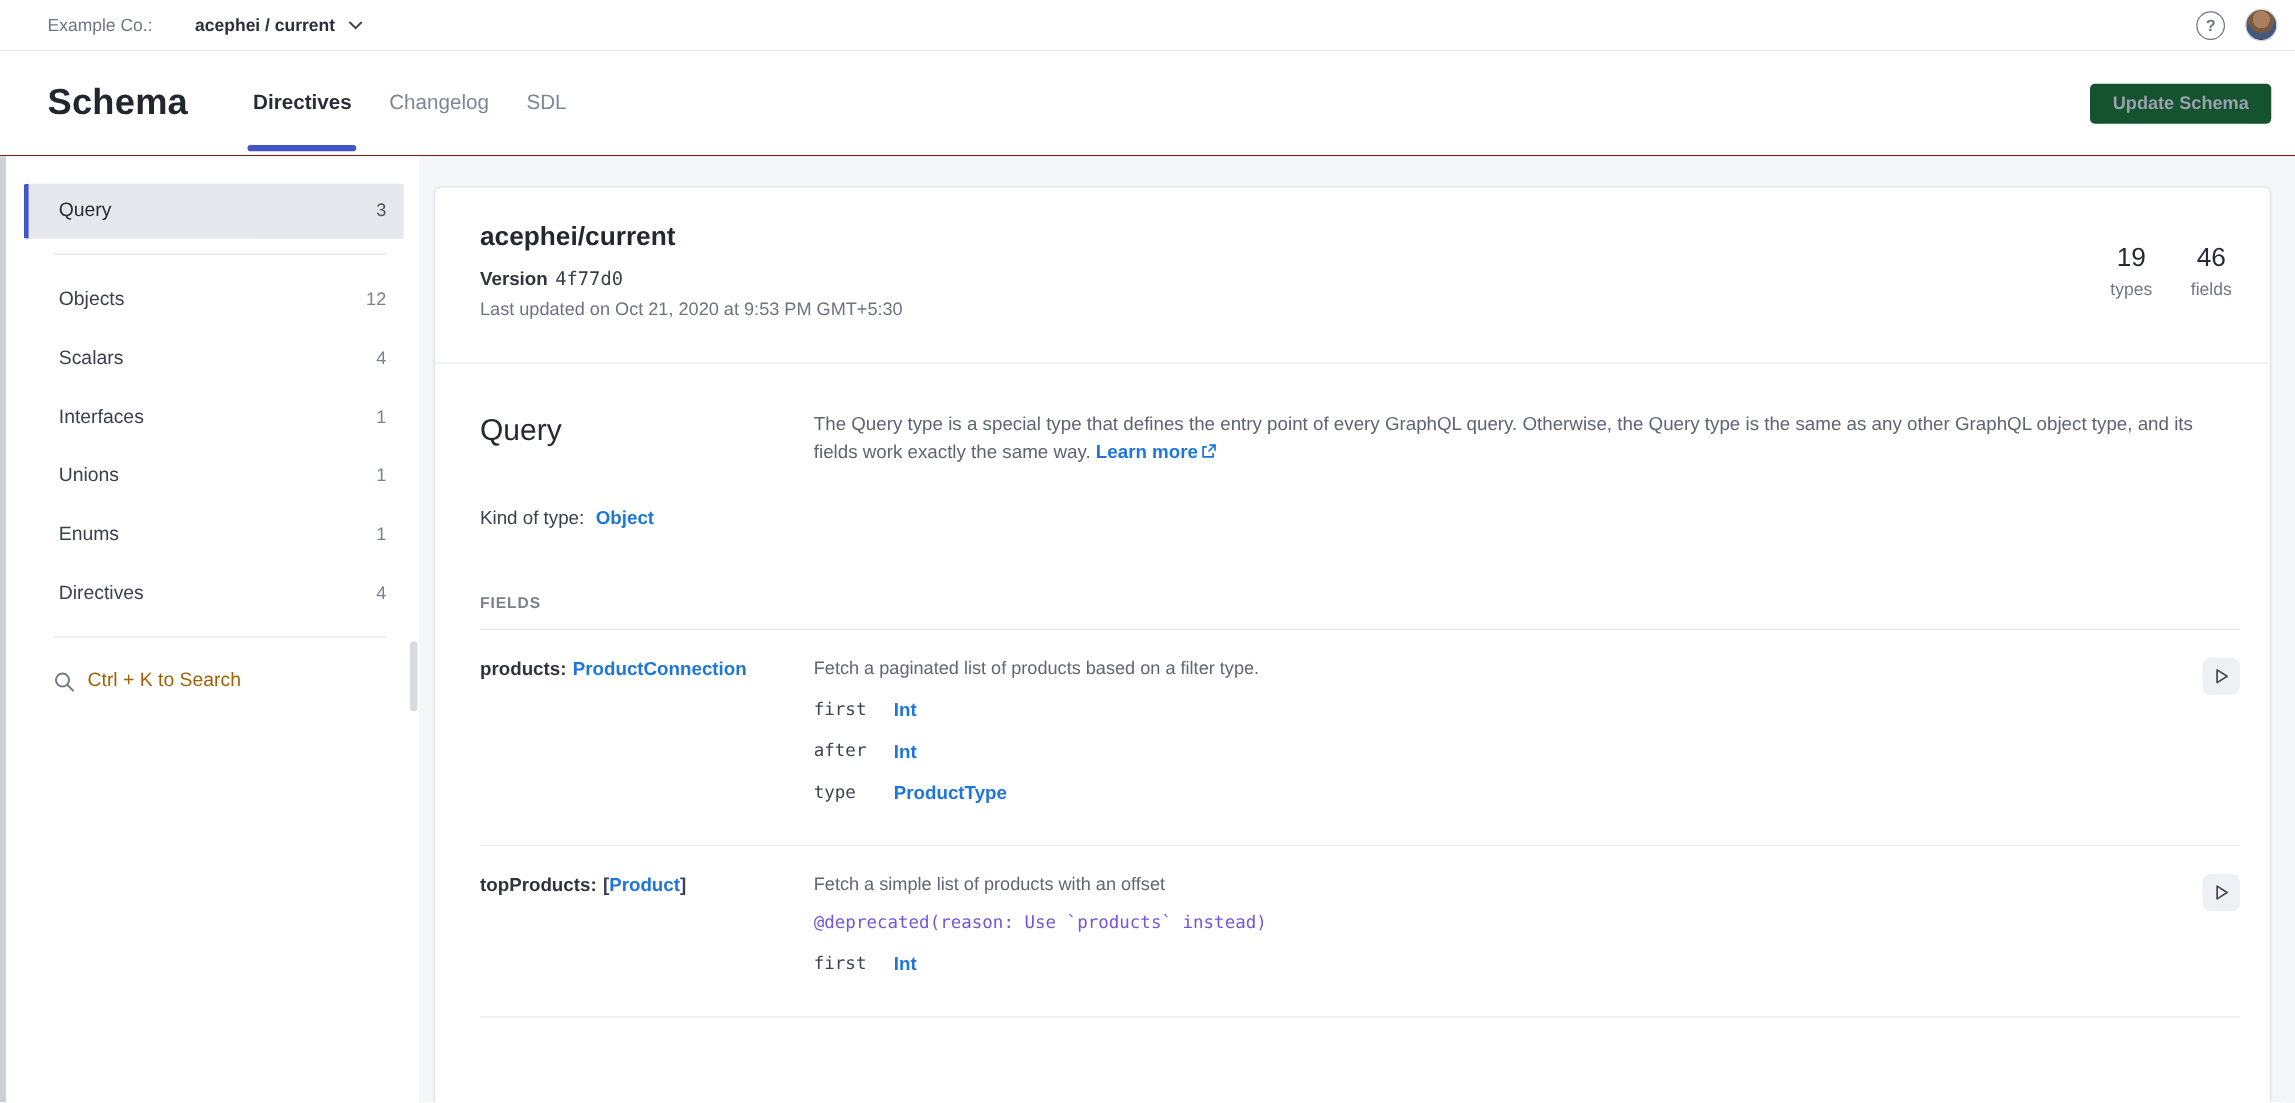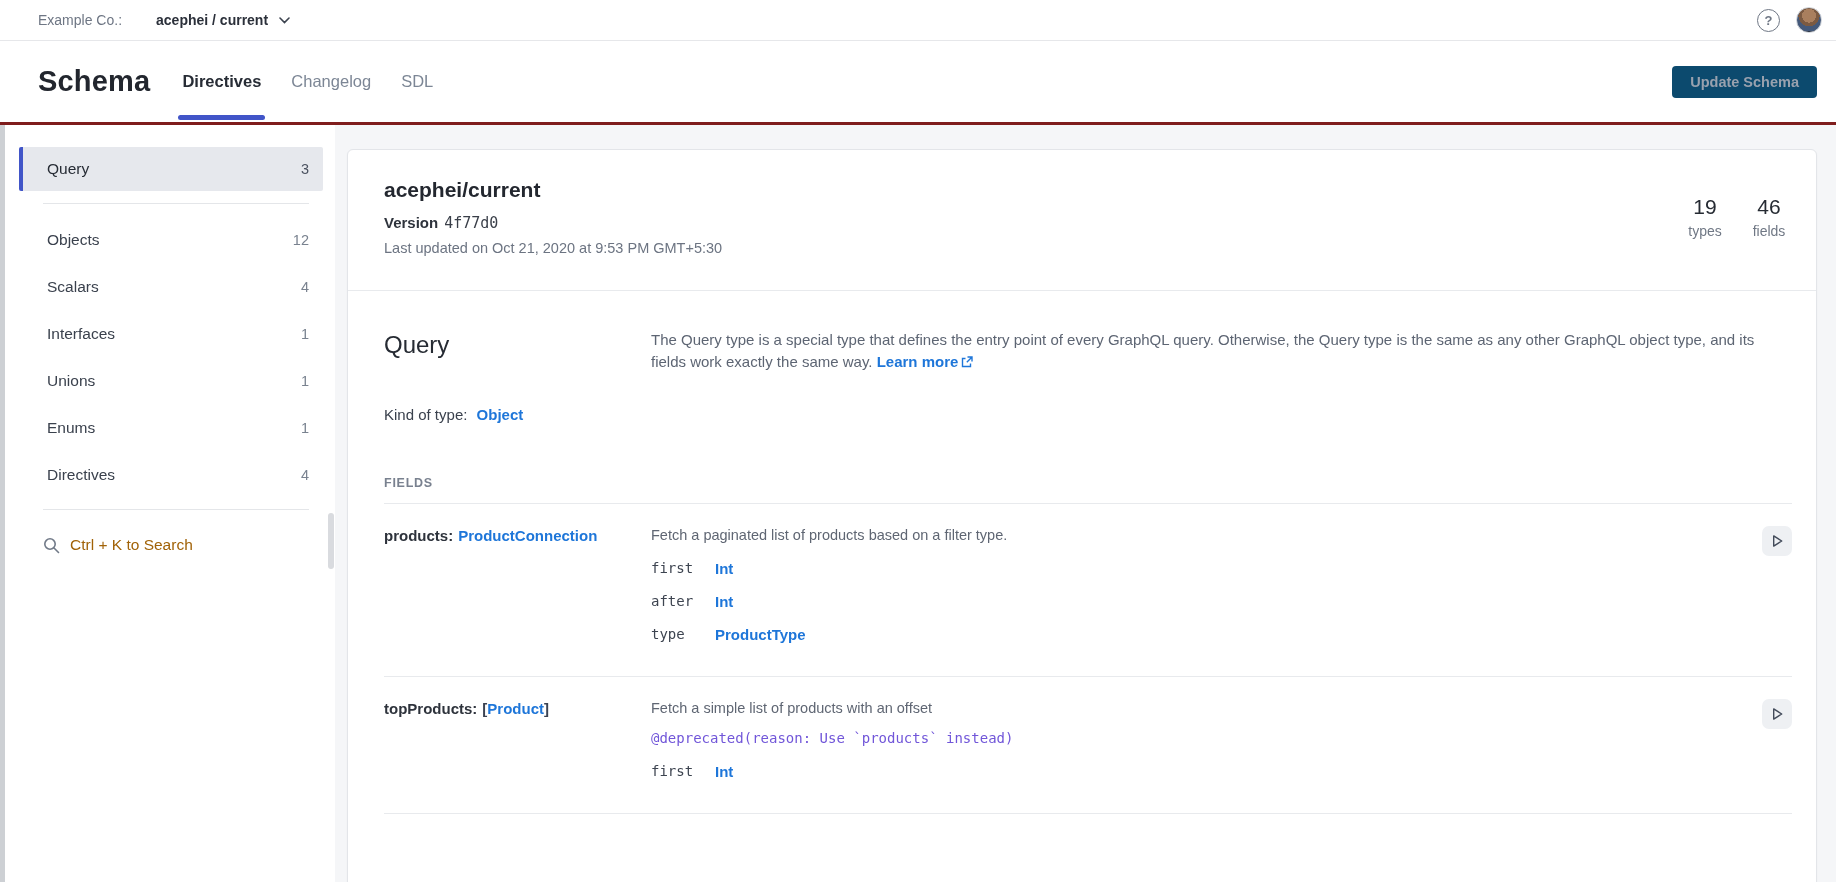--- a/index.html
+++ b/index.html
@@ -18,29 +18,29 @@
   .topbar-spacer { flex:1; }
   .help-btn { width:23px; height:23px; border:1.5px solid #6f7785; border-radius:50%;
     display:flex; align-items:center; justify-content:center; font-size:13px; font-weight:700;
     color:#6f7785; cursor:pointer; margin-right:16px; background:#fff; }
   .avatar { width:26px; height:26px; border-radius:50%; cursor:pointer;
     background:radial-gradient(circle at 50% 32%, #a97f5e 0 34%, #7b5a42 34% 52%, #44597a 52% 78%, #232d3f 78%);
     border:1px solid #cfd3d9; }
 
   
   .page-header { height:84px; display:flex; align-items:center; padding:0 19px 0 38px;
-    border-bottom:3px solid #7f1d1d; background:#fff; }
+    border-bottom:1px solid #7f1d1d; background:#fff;gap:20px; }
   .page-title { font-size:29px; font-weight:700; color:#22262e; letter-spacing:.2px; }
   .tabs { display:flex; align-items:center; gap:26px; margin-left:30px; height:100%; }
   .tab { position:relative; font-size:16.5px; color:#7c8695; cursor:pointer; padding:2px 2px; }
   .tab.active { color:#272c35; font-weight:700; }
   .tab.active::after { content:""; position:absolute; left:-2px; right:-2px; bottom:-27px;
     height:5px; background:#4155c8; border-radius:3px; }
   .hdr-spacer { flex:1; }
-  .update-btn { background:#0c4a6e; color:#99a1ae; font-size:14.5px; font-weight:700;
+  .update-btn { background:#14532d; color:#99a1ae; font-size:14.5px; font-weight:700;
     border:none; border-radius:4px; padding:8px 18px; cursor:pointer; font-family:inherit; }
 
   
   .body { display:flex; height:757px; background:#f5f6f8; overflow:hidden; }
   .left-rail { width:5px; background:#cdd0d4; }
   .sidebar { width:330px; background:#fff; position:relative; padding-top:22px; flex:none; }
   .nav-item { height:44px; margin:0 12px 3px 14px; display:flex; align-items:center;
     padding:0 14px 0 24px; cursor:pointer; border-left:4px solid transparent; border-radius:2px; }
   .nav-item.active { background:#e6e8ed; border-left-color:#4155c8; }
   .nav-label { font-size:15.5px; color:#3a414d; }

